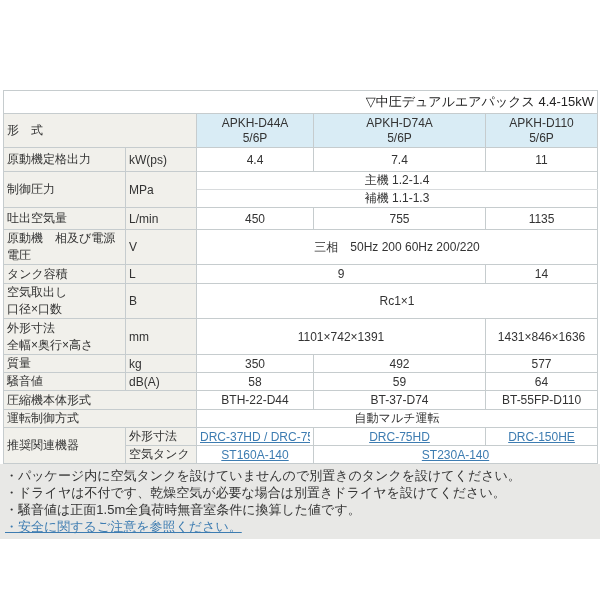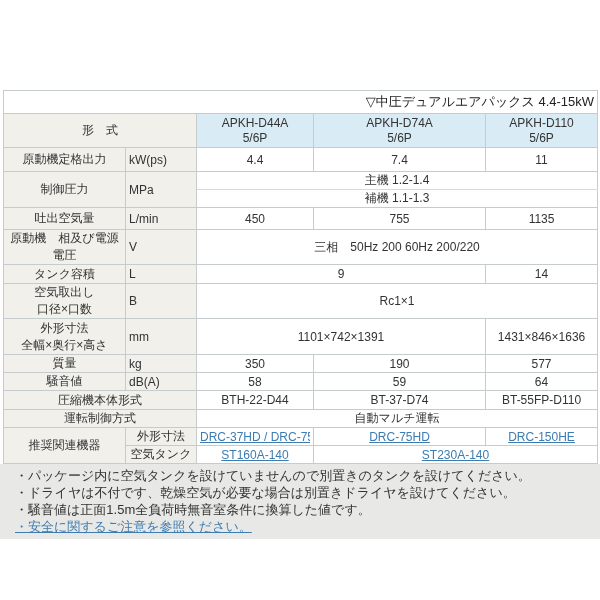--- a/index.html
+++ b/index.html
@@ -11,42 +11,42 @@
   .content{position:absolute;top:90px;left:0;width:600px;}
   table.spec{
     border-collapse:collapse;table-layout:fixed;
     width:594px;margin-left:3px;font-size:12px;
   }
   table.spec td, table.spec th{
     border:1px solid #c6ccce;padding:0 3px;overflow:hidden;
     font-weight:normal;vertical-align:middle;
   }
   .title-cell{background:#ffffff;text-align:right;height:22px;font-size:13px;color:#222;padding-left:4px;}
-  .label{background:#f1f0eb;text-align:center;padding-left:4px;}
+  .label{background:#f1f0eb;text-align:left;padding-left:4px;}
   .unit{background:#f1f0eb;padding-right:2px;}
   .hdr{background:#d9ecf5;line-height:15px;height:33px;}
   .val{background:#ffffff;text-align:center;}
   .r-power td{height:23px;}
   .r-press td{height:14px;}
   .light-div{border-bottom:1px solid #d8dbdd !important;}
   .r-disch td{height:21px;}
   .r-motor td{height:19px;}
   .r-tank td{height:18px;}
   .r-outlet td{height:34px;}
   .r-dim td{height:35px;}
   .r-mass td{height:17px;}
   .r-noise td{height:17px;}
   .r-cmp td{height:18px;}
   .r-op td{height:16px;}
   .r-rel td{height:17px;}
   a{color:#3d7cb1;text-decoration:underline;cursor:pointer;}
   .clip{white-space:nowrap;overflow:hidden;text-align:center;width:100%;}
   .notes{
     width:600px;background:#e8e8e6;box-sizing:border-box;
-    padding:3px 4px 4px 15px;font-size:13px;line-height:17px;color:#333;
+    padding:3px 4px 4px 5px;font-size:13px;line-height:17px;color:#333;
   }
   .notes div{white-space:nowrap;overflow:hidden;}
 </style>
 </head>
 <body>
 
 <div class="content">
   <table class="spec">
     <colgroup>
       <col style="width:122px">
@@ -131,21 +131,21 @@
       </td>
       <td class="unit">mm</td>
       <td class="val" colspan="2">1101×742×1391</td>
       <td class="val">1431×846×1636</td>
     </tr>
 
     <tr class="r-mass">
       <td class="label">質量</td>
       <td class="unit">kg</td>
       <td class="val">350</td>
-      <td class="val">190</td>
+      <td class="val">492</td>
       <td class="val">577</td>
     </tr>
 
     <tr class="r-noise">
       <td class="label">騒音値</td>
       <td class="unit">dB(A)</td>
       <td class="val">58</td>
       <td class="val">59</td>
       <td class="val">64</td>
     </tr>

